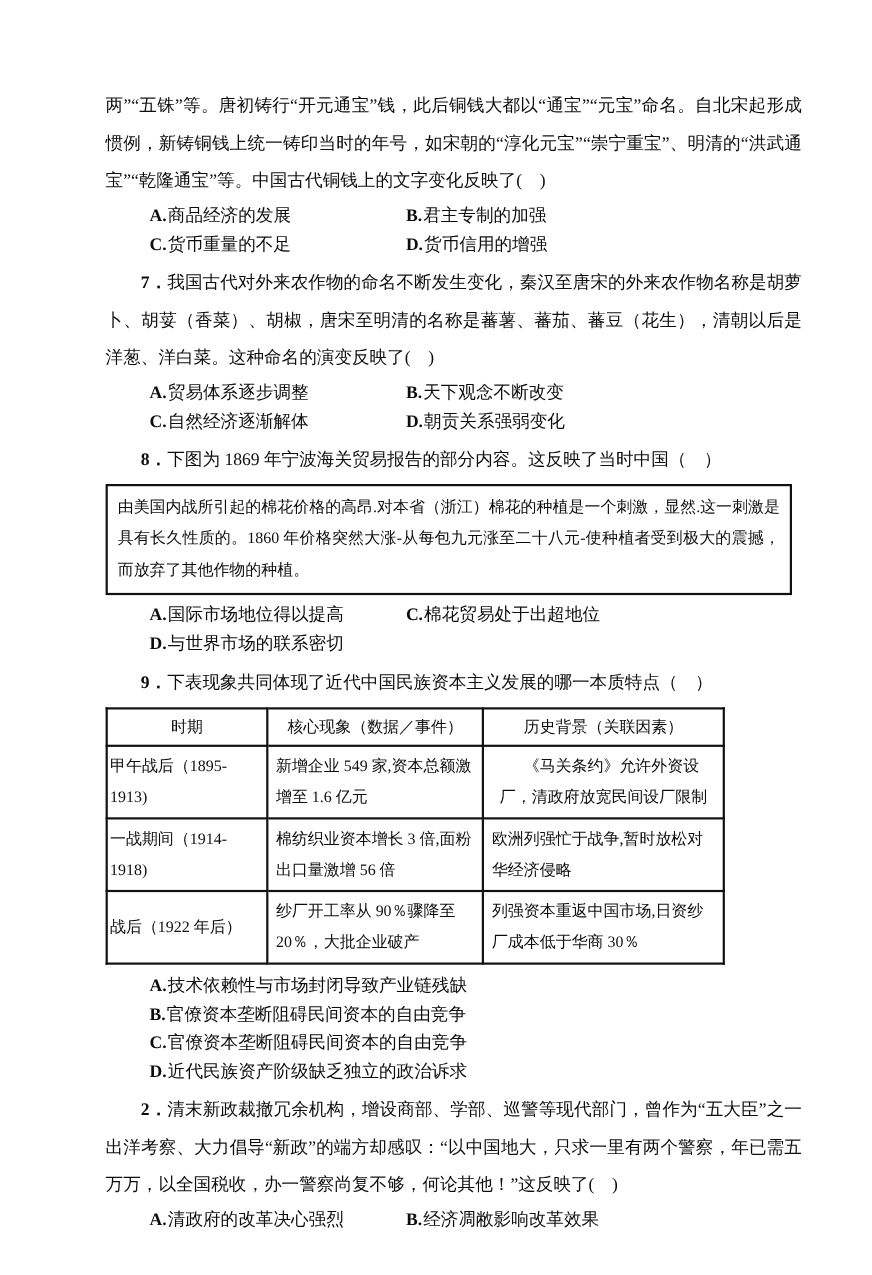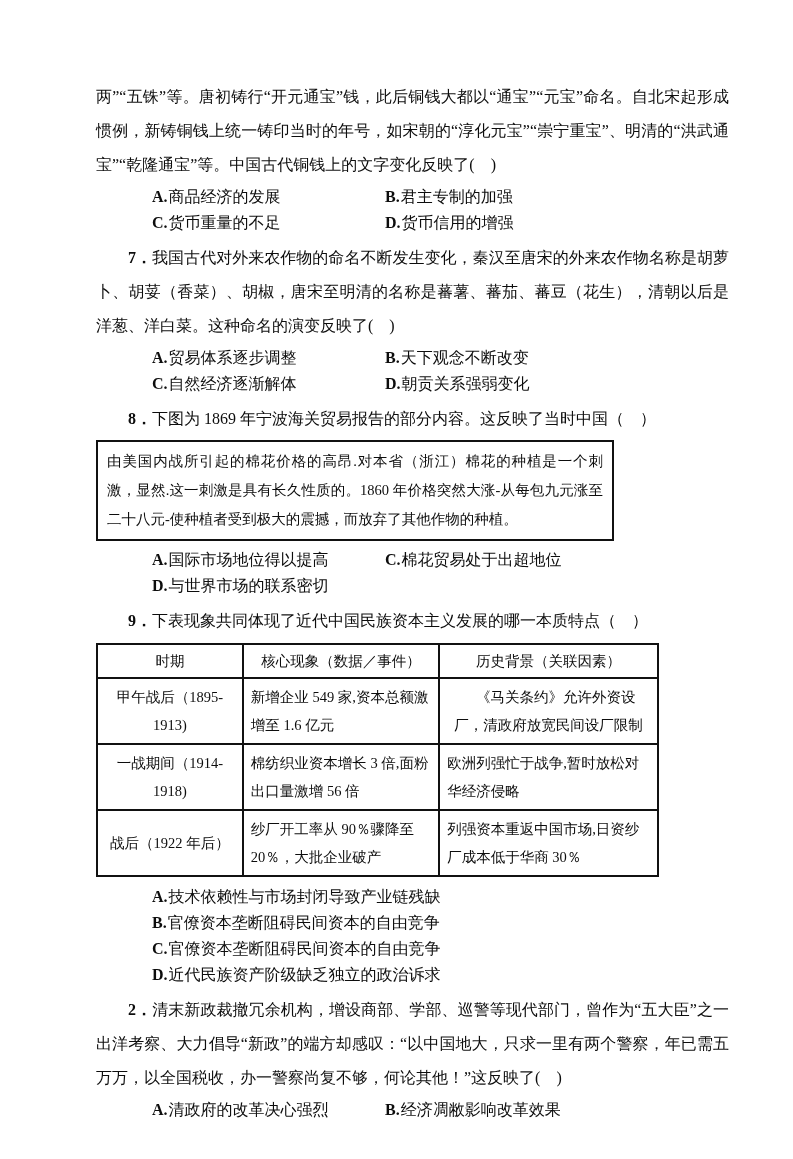--- a/index.html
+++ b/index.html
@@ -9,24 +9,24 @@
     color:#0d0d0d;
     overflow:hidden;
   }
   .page{padding:80px 64px 0 96px;box-sizing:border-box;}
   .para{margin:0;font-size:16px;line-height:34px;text-align:justify;}
   .para.q-indent{text-indent:2em;}
   .qnum{font-weight:bold;}
   .opts{margin:2px 0 5px 40px;}
   .grid2{display:grid;grid-template-columns:233px 1fr;}
   .grid1{display:grid;grid-template-columns:1fr;}
-  .opt{font-size:16px;line-height:26px;margin-left:16px;}
+  .opt{font-size:16px;line-height:26px;}
   .olabel{font-weight:bold;margin-right:1px;}
   .quote-box{
-    width:518px;box-sizing:border-box;
+    width:624px;box-sizing:border-box;
     border:2px solid #111;
     margin:4px 0 6px 0;
     padding:5px 9px;
   }
   .quote-text{margin:0;font-size:14.5px;line-height:29px;text-align:justify;}
   table.qtable{
     width:563px;border-collapse:collapse;table-layout:fixed;
     margin:5px 0 7px 0;
     font-size:14.5px;
     border-radius:26px;
@@ -34,21 +34,21 @@
   table.qtable col.c1{width:26%;}
   table.qtable col.c2{width:35%;}
   table.qtable col.c3{width:39%;}
   table.qtable th,table.qtable td{
     border:2px solid #111;
     line-height:28px;
     vertical-align:middle;
     font-weight:normal;
   }
   table.qtable th{text-align:center;padding:2px 2px;}
-  td.cell-center{text-align:center;padding:4px 2px;}
+  td.cell-center{padding:4px 2px;}
   td.cell-left{text-align:left;padding:4px 7px;}
   td.cell-indent{text-align:center;padding:4px 7px;text-indent:1em;}
 </style>
 </head>
 <body>
 
 <div class="page">
 
   <p class="para">两”“五铢”等。唐初铸行“开元通宝”钱，此后铜钱大都以“通宝”“元宝”命名。自北宋起形成惯例，新铸铜钱上统一铸印当时的年号，如宋朝的“淳化元宝”“崇宁重宝”、明清的“洪武通宝”“乾隆通宝”等。中国古代铜钱上的文字变化反映了(　)</p>
   <div class="opts grid2">

